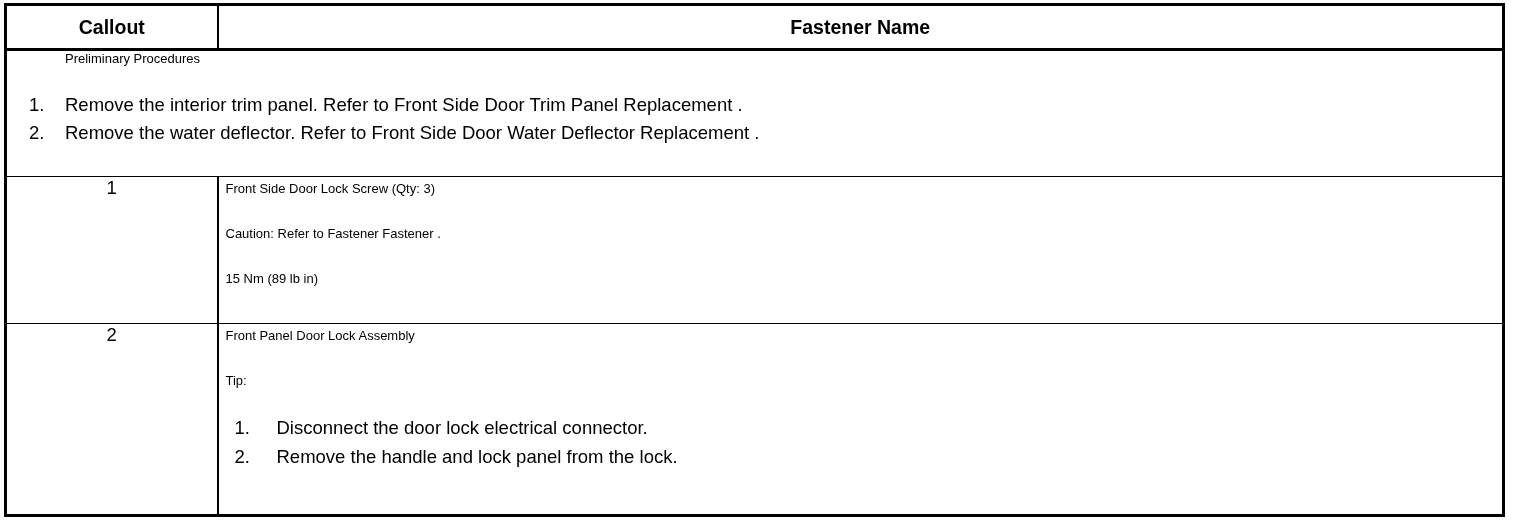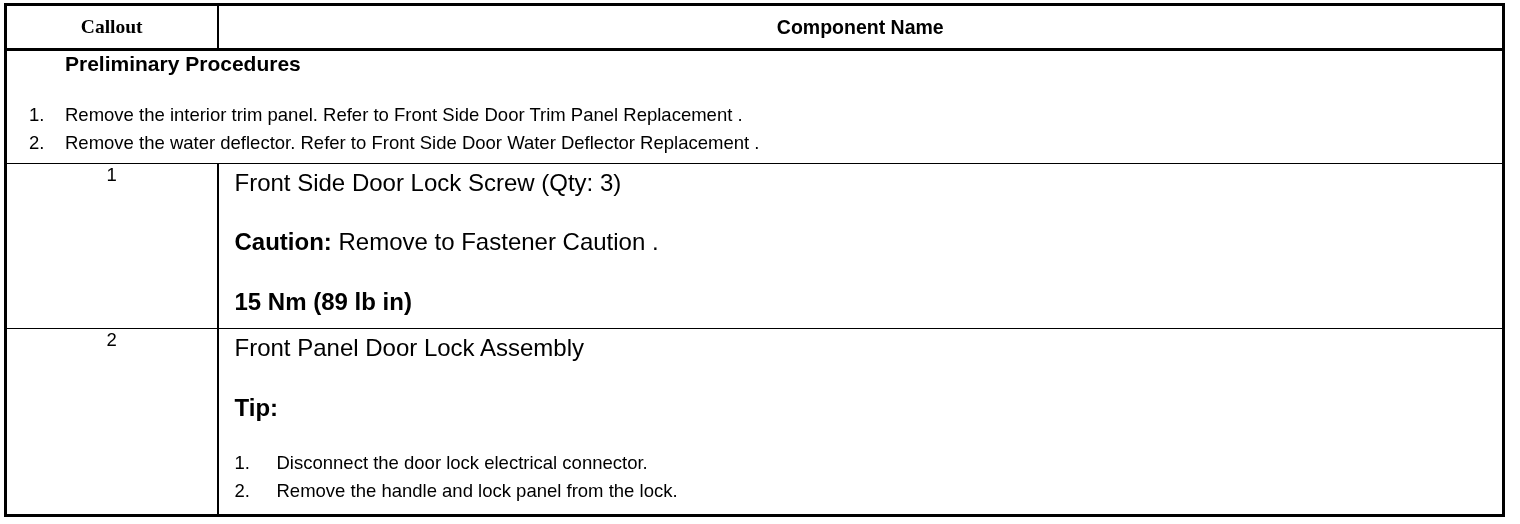--- a/index.html
+++ b/index.html
@@ -40,31 +40,30 @@
     font-weight: bold;
     font-size: 19.5px;
     height: 42px;
     line-height: 42px;
     vertical-align: middle;
     white-space: nowrap;
   }
   .hdr-callout {
     width: 212px;
     border-right: 2px solid #000000;
-    font-family: Liberation Serif, serif;
   }
 
   
   .prelim-cell {
     border-bottom: 1.5px solid #000000;
     padding: 12px 0 12px 0;
   }
   .prelim-title {
-    font-weight: bold;
-    font-size: 21px;
+    font-weight: normal;
+    font-size: 13px;
     margin-left: 58px;
     line-height: 1.25;
   }
   .prelim-list {
     list-style: none;
     margin: 0;
     padding: 0;
     margin-top: 24px;
   }
   .prelim-list li {
@@ -91,26 +90,26 @@
   }
   .row-1 .callout-num, .row-1 .callout-body { border-bottom: 1.5px solid #000000; }
 
   .callout-body {
     padding: 8px 0 8px 8px;
     font-size: 18.5px;
     line-height: 1.3;
   }
   .cb-line {
     margin: 0 0 0 0;
-    padding: 3px 0 3px 16px;
-    font-size: 24px;
+    padding: 3px 0 3px 7px;
+    font-size: 13px;
     line-height: 1.32;
   }
   .cb-line.spaced { margin-top: 22px; }
-  .cb-strong { font-weight: bold; }
+  .cb-strong { font-weight: normal; }
 
   .sub-list {
     list-style: none;
     margin: 0;
     padding: 0;
     margin-top: 22px;
   }
   .sub-list li {
     font-size: 18.5px;
     line-height: 1.54;
@@ -129,21 +128,21 @@
 <body>
 
 <table class="doc-table">
   <colgroup>
     <col style="width:212px">
     <col>
   </colgroup>
   <tbody>
     <tr>
       <th class="hdr-cell hdr-callout">Callout</th>
-      <th class="hdr-cell">Component Name</th>
+      <th class="hdr-cell">Fastener Name</th>
     </tr>
 
     <tr>
       <td class="prelim-cell" colspan="2">
         <div class="prelim-title">Preliminary Procedures</div>
         <ol class="prelim-list">
           <li>
             <span class="li-num">1.</span>
             <span>Remove the interior trim panel. Refer to Front Side Door Trim Panel Replacement .</span>
           </li>
@@ -152,21 +151,21 @@
             <span>Remove the water deflector. Refer to Front Side Door Water Deflector Replacement .</span>
           </li>
         </ol>
       </td>
     </tr>
 
     <tr class="row-1">
       <td class="callout-num">1</td>
       <td class="callout-body">
         <div class="cb-line">Front Side Door Lock Screw (Qty: 3)</div>
-        <div class="cb-line spaced"><span class="cb-strong">Caution:</span><span> Remove to Fastener Caution .</span></div>
+        <div class="cb-line spaced"><span class="cb-strong">Caution:</span><span> Refer to Fastener Fastener .</span></div>
         <div class="cb-line spaced cb-strong">15 Nm (89 lb in)</div>
       </td>
     </tr>
 
     <tr class="row-2">
       <td class="callout-num">2</td>
       <td class="callout-body">
         <div class="cb-line">Front Panel Door Lock Assembly</div>
         <div class="cb-line spaced cb-strong">Tip:</div>
         <ol class="sub-list">

